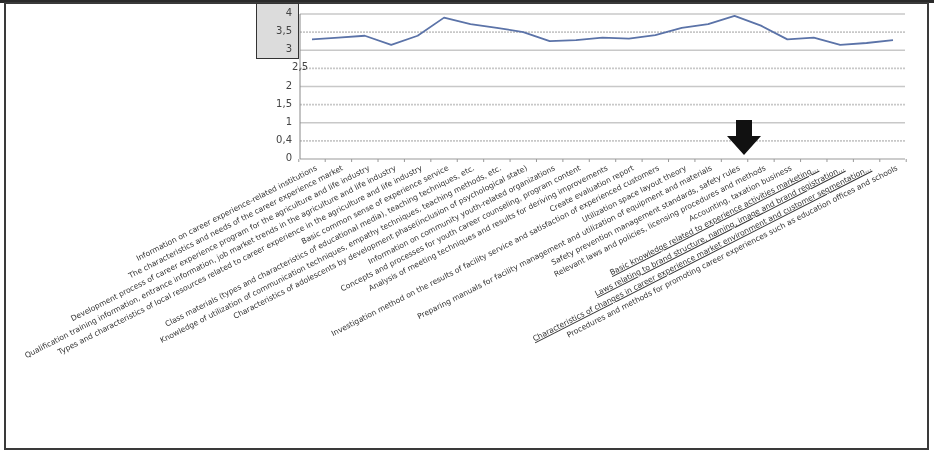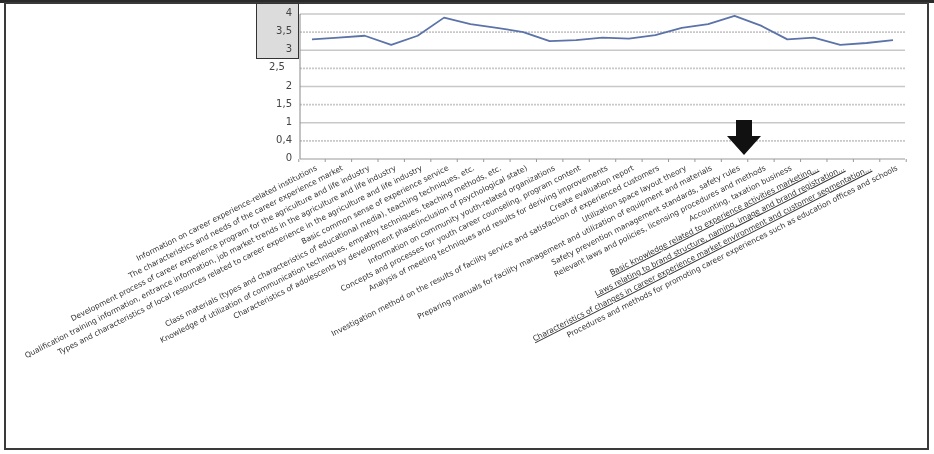--- a/index.html
+++ b/index.html
@@ -61,21 +61,21 @@
     </g>
   <polyline id="series-line" fill="none" stroke-width="1.8" stroke-linejoin="round" points="312,39.375 338.40909090909093,37.5625 364.8181818181818,35.75 391.22727272727275,44.8125 417.6363636363636,35.75 444.04545454545456,17.625 470.4545454545455,24.150000000000006 496.8636363636364,27.775000000000006 523.2727272727273,32.125 549.6818181818182,41.1875 576.0909090909091,40.10000000000001 602.5,37.5625 628.909090909091,38.650000000000006 655.3181818181818,35.025000000000006 681.7272727272727,27.775000000000006 708.1363636363636,24.150000000000006 734.5454545454545,15.8125 760.9545454545455,25.599999999999994 787.3636363636364,39.375 813.7727272727273,37.5625 840.1818181818182,44.8125 866.5909090909091,43 893,40.10000000000001" stroke="#5b73a8"></polyline>
 </svg>
 
 <div id="ylabels">
     <div class="ylabel" style="left: 262px; top: 152px;">0</div>
     <div class="ylabel" style="left: 262px; top: 133.875px;">0,4</div>
     <div class="ylabel" style="left: 262px; top: 115.75px;">1</div>
     <div class="ylabel" style="left: 262px; top: 97.625px;">1,5</div>
     <div class="ylabel" style="left: 262px; top: 79.5px;">2</div>
-    <div class="ylabel" style="left: 262px; top: 61.375px; text-align: center;">2,5</div>
+    <div class="ylabel" style="left: 278px; top: 61.375px;">2,5</div>
     <div class="ylabel" style="left: 262px; top: 43.25px;">3</div>
     <div class="ylabel" style="left: 262px; top: 25.125px;">3,5</div>
     <div class="ylabel" style="left: 262px; top: 7px;">4</div>
   </div>
 <div id="xlabels">
     <div class="xlabel" style="left: 115px; top: 163px;">Information on career experience-related institutions</div>
     <div class="xlabel" style="left: 103.409px; top: 163px;">The characteristics and needs of the career experience market</div>
     <div class="xlabel" style="left: 34.8182px; top: 163px;">Development process of career experience program for the agriculture and life industry</div>
     <div class="xlabel" style="left: -19.7727px; top: 163px;">Qualification training information, entrance information, job market trends in the agriculture and life industry</div>
     <div class="xlabel" style="left: 13.6364px; top: 163px;">Types and characteristics of local resources related to career experience in the agriculture and life industry</div>

